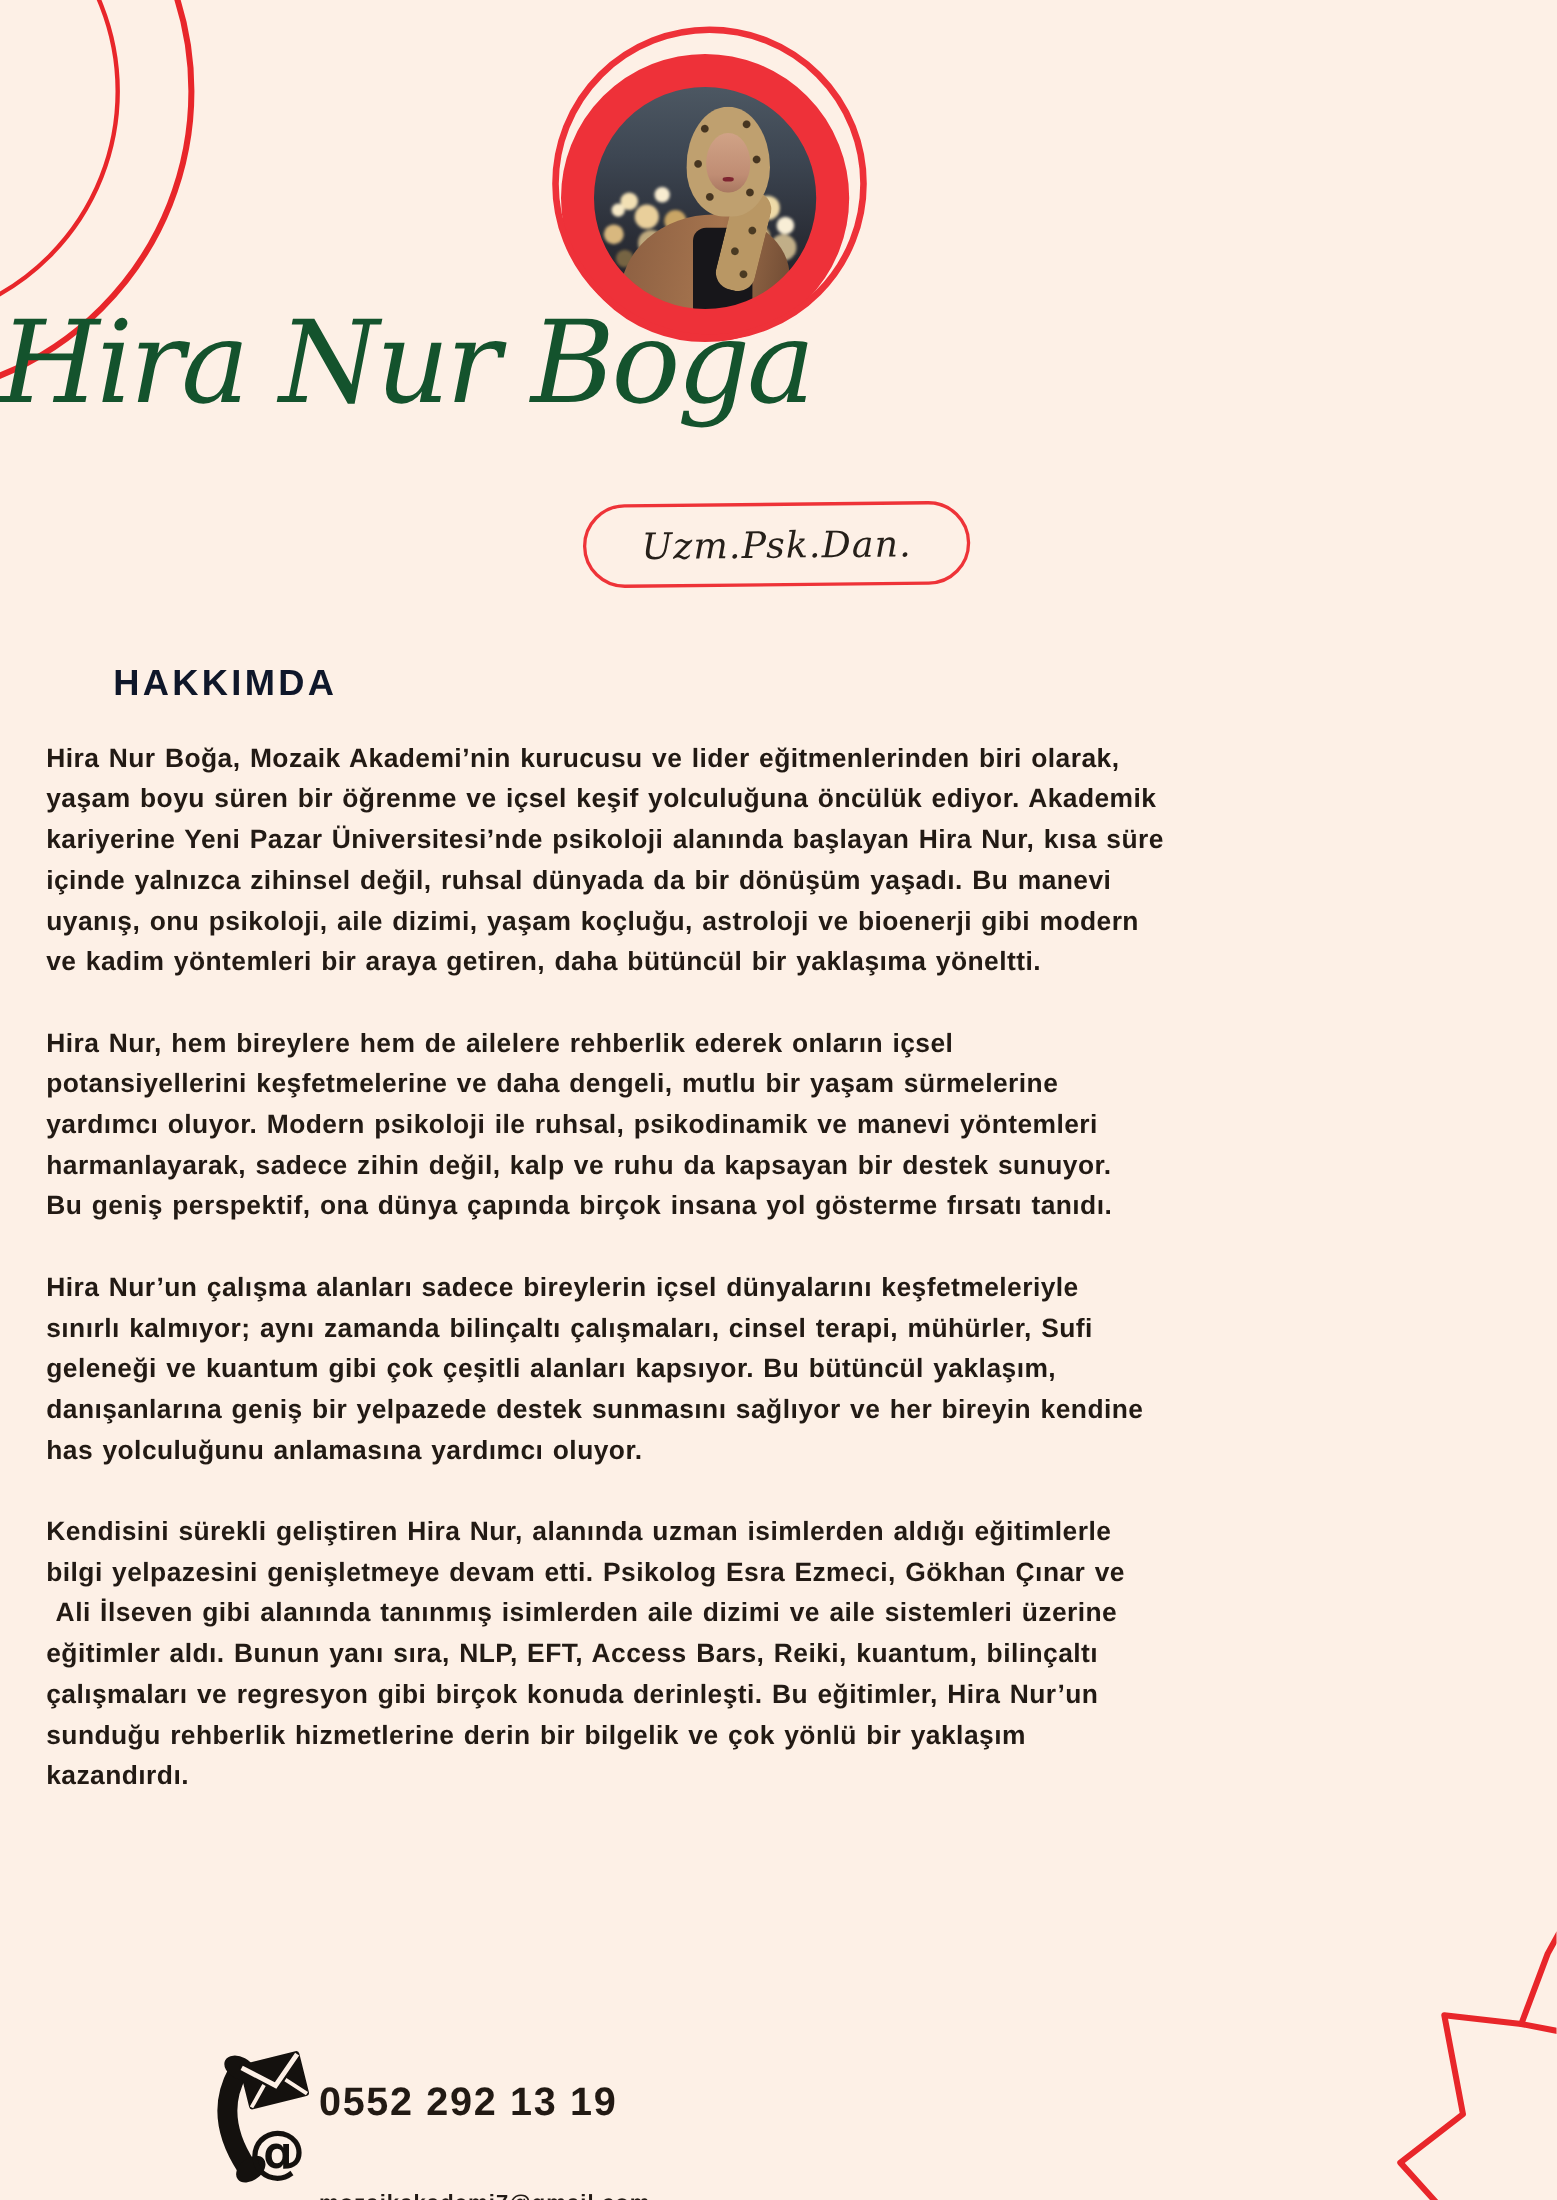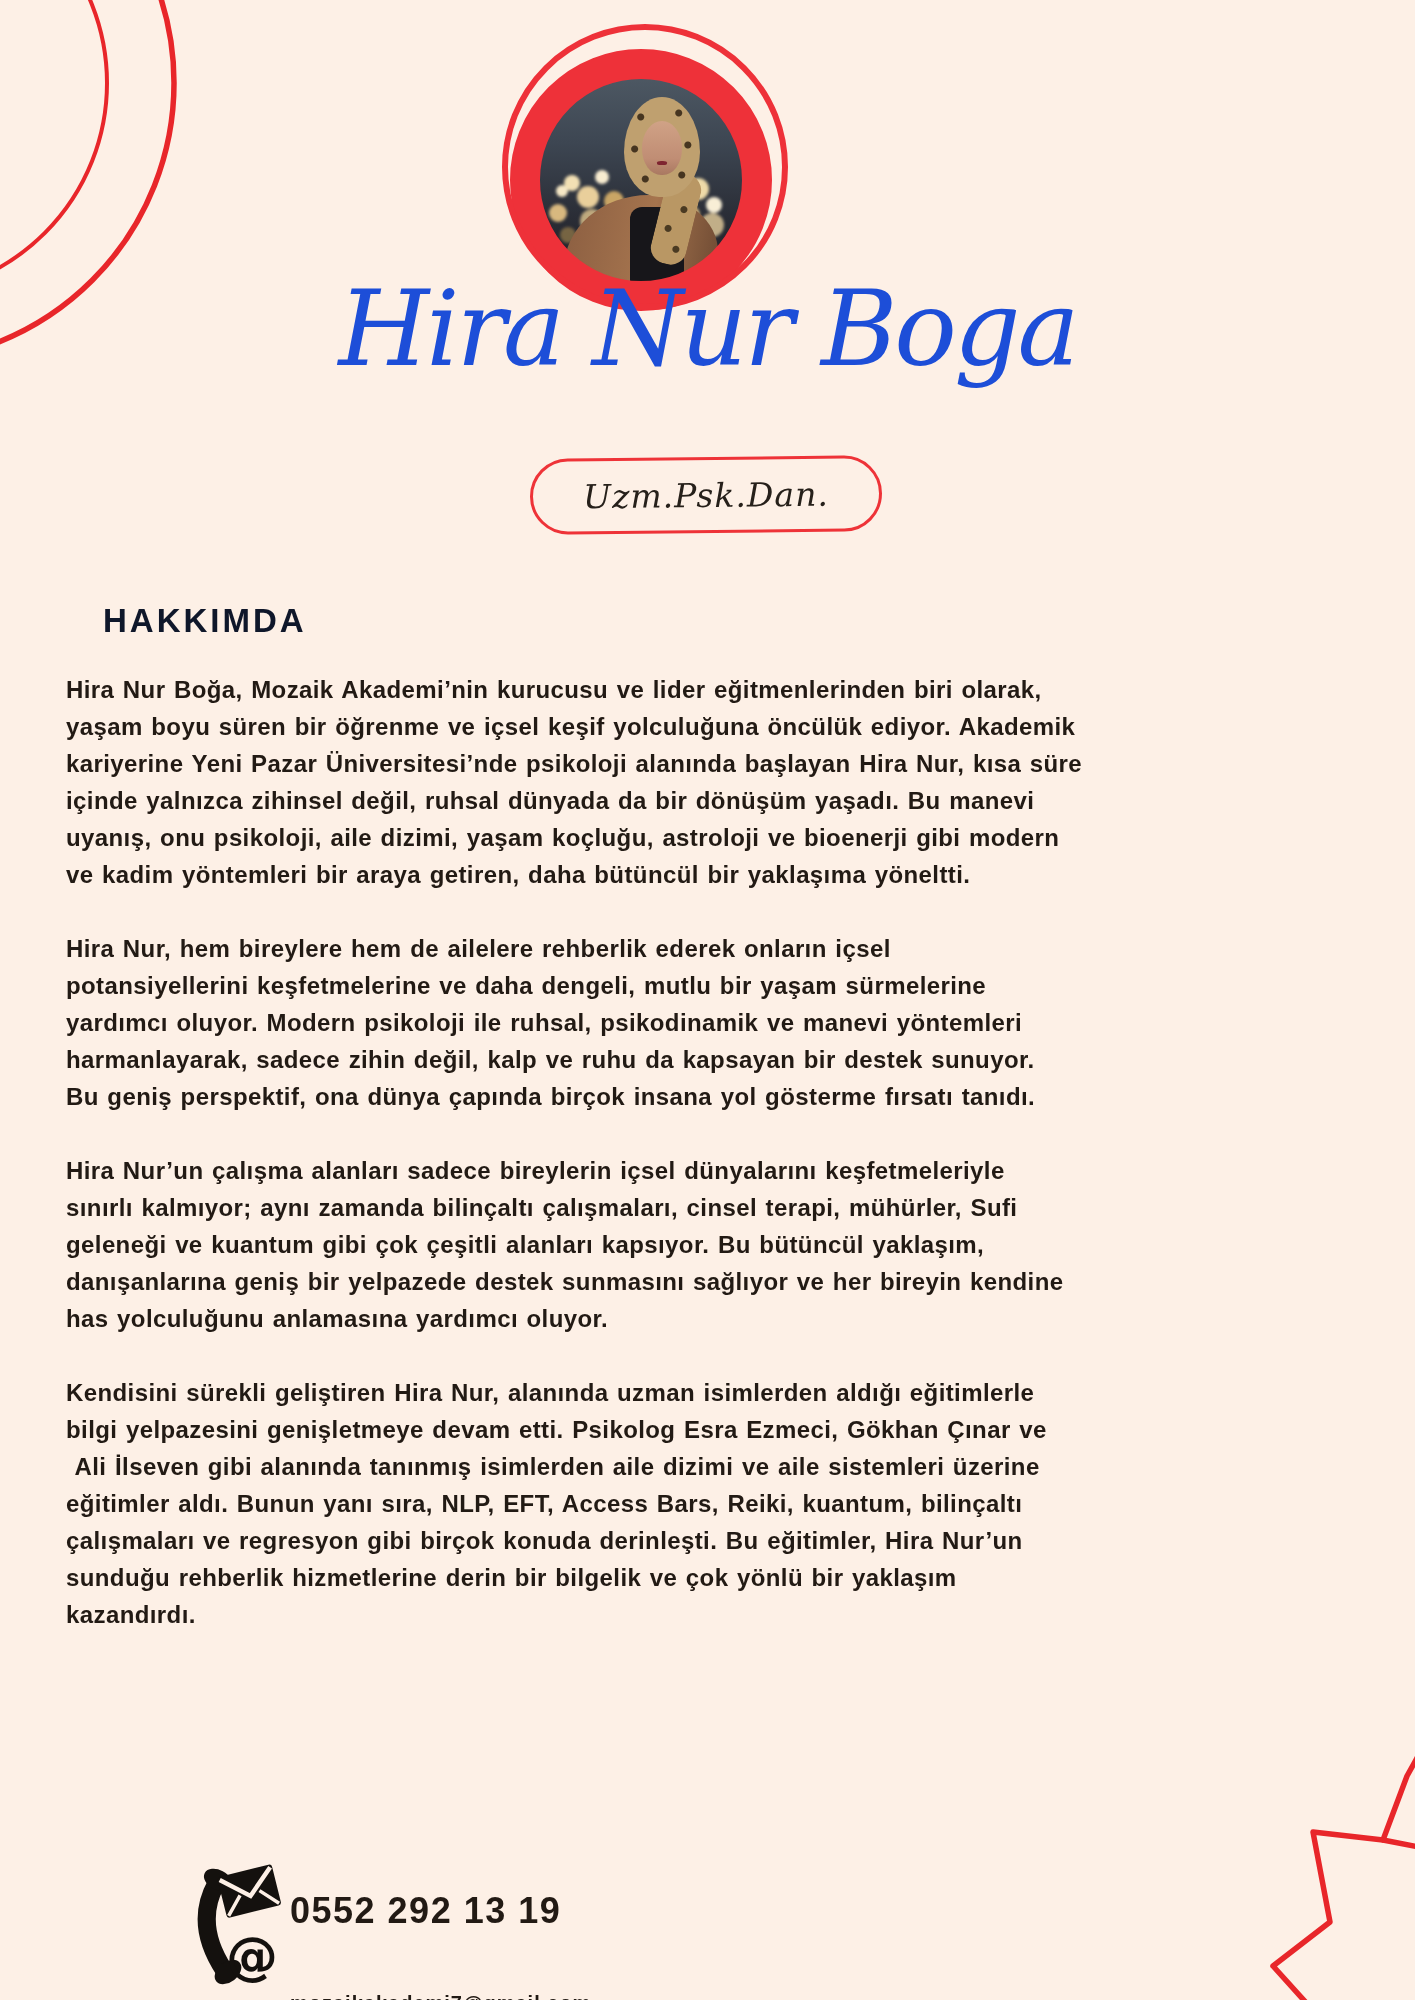--- a/index.html
+++ b/index.html
@@ -71,42 +71,42 @@
     border-radius:50% 50% 48% 48%;
     background:linear-gradient(180deg,#d0a286 0%,#c08d74 70%,#a97861 100%);
   }
   .lips{
     position:absolute;left:119px;top:84px;width:10px;height:4px;
     border-radius:40%;background:#7e2430;
   }
 
   
   #signature{
-    left:0;top:268px;width:1415px;text-align:center;
+    left:0;top:268px;width:1415px;
     font-family:"DejaVu Serif", serif;font-style:italic;
-    font-size:104px;font-weight:400;color:#1d4ed8;letter-spacing:-3px;
+    font-size:104px;font-weight:400;color:#14532d;letter-spacing:-3px;
     white-space:nowrap;
   }
   #badge{
     left:530px;top:457px;width:346px;height:70px;
     border:3.5px solid #ee3338;border-radius:45px;
     display:flex;align-items:center;justify-content:center;
     transform:rotate(-0.6deg);
   }
   #badge .badge-text{
     font-family:"DejaVu Serif", serif;font-style:italic;
     font-size:33px;color:#26201a;letter-spacing:1px;
   }
 
   
   #about-heading{
     left:103px;top:602px;
     font-size:33px;font-weight:700;letter-spacing:3px;color:#0f172a;
   }
-  #about-body{left:66px;top:671px;width:1345px;}
+  #about-body{left:42px;top:671px;width:1345px;}
   .para{
     margin:0 0 37px 0;
     font-size:24px;line-height:37px;font-weight:700;
     letter-spacing:0.4px;word-spacing:1.5px;
     white-space:pre-line;color:#221a14;
   }
 
   
   #contact-icon{left:188px;top:1862px;}
   #contact-phone{left:290px;top:1890px;font-size:36px;font-weight:700;letter-spacing:1.5px;}

